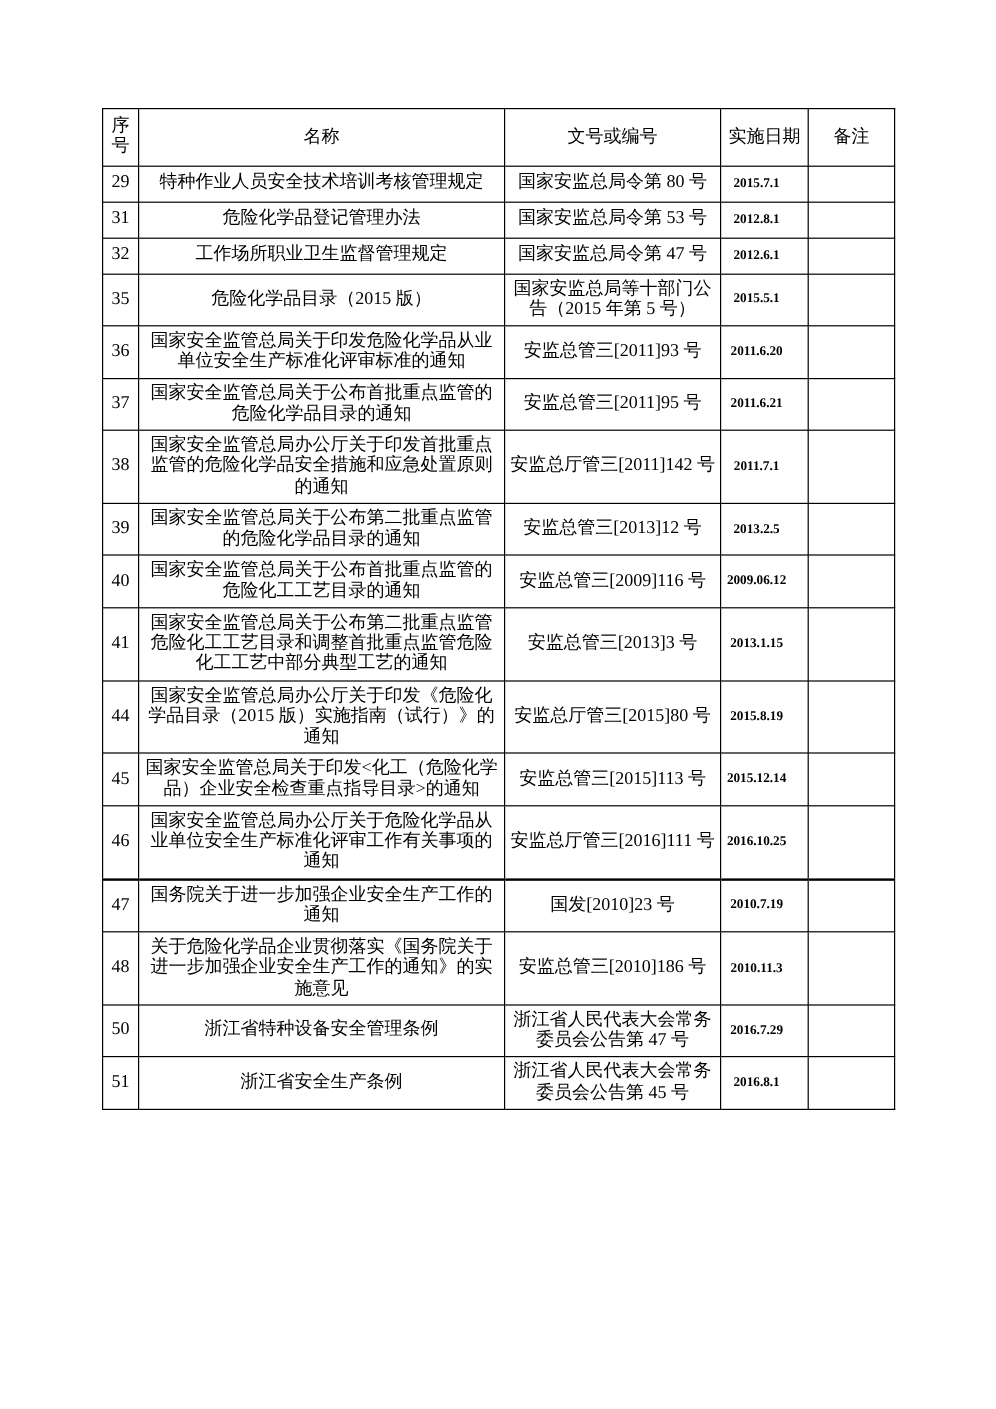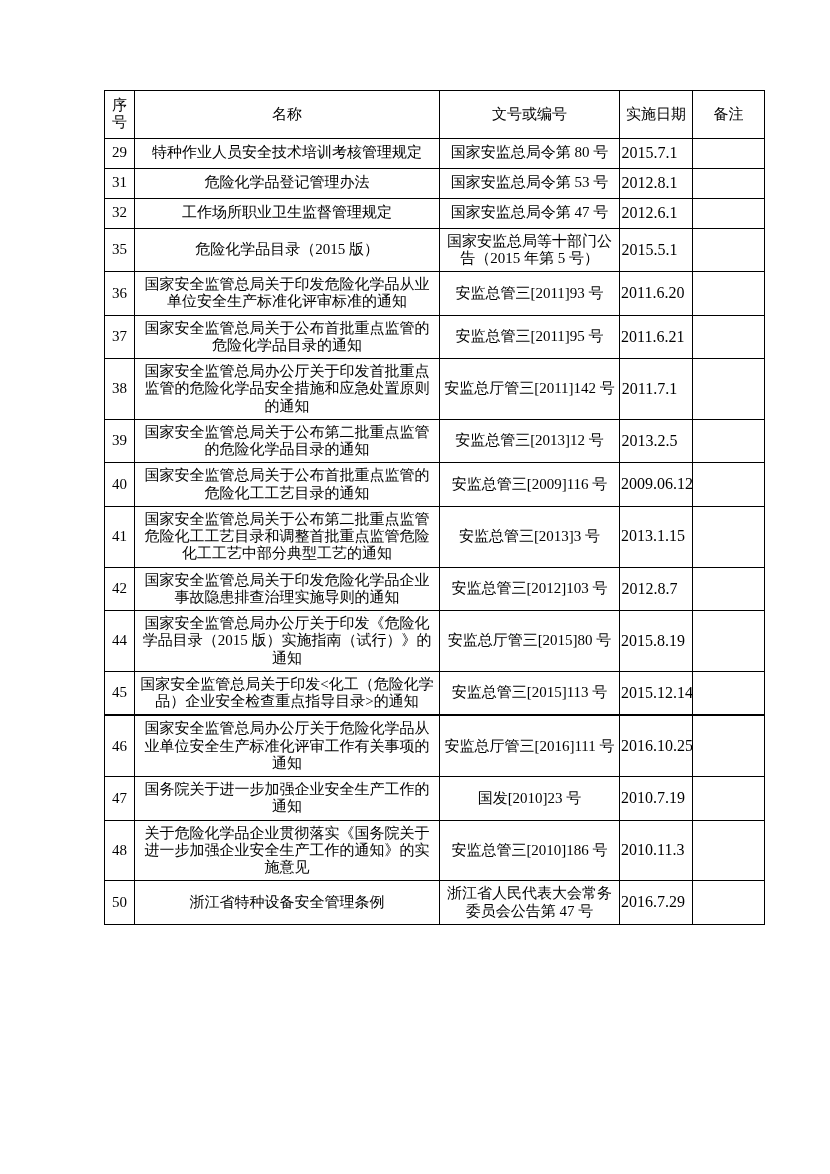--- a/index.html
+++ b/index.html
@@ -16,21 +16,20 @@
     background: #ffffff;
     overflow: hidden;
   }
   table.reg-table {
     position: absolute;
     left: 85px;
     top: 90px;
     width: 660px;
     border-collapse: collapse;
     table-layout: fixed;
-    margin-left: 19px;
   }
   .reg-table th, .reg-table td {
     border: 1px solid #000000;
     text-align: center;
     vertical-align: middle;
     padding: 4px 3px;
     font-size: 15px;
     line-height: 1.15;
     font-weight: normal;
     word-break: break-all;
@@ -38,24 +37,25 @@
   .reg-table th {
     padding: 6px 3px;
   }
   .reg-table td { height: 21px; }
   .col-no   { width: 30px; }
   .col-name { width: 305px; }
   .col-doc  { width: 180px; }
   .col-date { width: 73px; }
   .col-note { width: 72px; }
   .reg-table td.cell-date {
-    font-size: 16px;
+    font-size: 11px;
     white-space: nowrap;
     padding-left: 1px;
     padding-right: 14px;
+    font-weight: bold;
   }
   
   .reg-table tbody tr:nth-child(14) td {
     border-top-width: 2px;
   }
 </style>
 </head>
 <body>
 
 <div class="page">
@@ -141,27 +141,20 @@
           <td class="cell-note"></td>
         </tr>
         <tr>
           <td class="cell-no">41</td>
           <td class="cell-name">国家安全监管总局关于公布第二批重点监管危险化工工艺目录和调整首批重点监管危险化工工艺中部分典型工艺的通知</td>
           <td class="cell-doc">安监总管三[2013]3 号</td>
           <td class="cell-date">2013.1.15</td>
           <td class="cell-note"></td>
         </tr>
         <tr>
-          <td class="cell-no">42</td>
-          <td class="cell-name">国家安全监管总局关于印发危险化学品企业事故隐患排查治理实施导则的通知</td>
-          <td class="cell-doc">安监总管三[2012]103 号</td>
-          <td class="cell-date">2012.8.7</td>
-          <td class="cell-note"></td>
-        </tr>
-        <tr>
           <td class="cell-no">44</td>
           <td class="cell-name">国家安全监管总局办公厅关于印发《危险化学品目录（2015 版）实施指南（试行）》的通知</td>
           <td class="cell-doc">安监总厅管三[2015]80 号</td>
           <td class="cell-date">2015.8.19</td>
           <td class="cell-note"></td>
         </tr>
         <tr>
           <td class="cell-no">45</td>
           <td class="cell-name">国家安全监管总局关于印发&lt;化工（危险化学品）企业安全检查重点指导目录&gt;的通知</td>
           <td class="cell-doc">安监总管三[2015]113 号</td>
@@ -187,17 +180,24 @@
           <td class="cell-name">关于危险化学品企业贯彻落实《国务院关于进一步加强企业安全生产工作的通知》的实施意见</td>
           <td class="cell-doc">安监总管三[2010]186 号</td>
           <td class="cell-date">2010.11.3</td>
           <td class="cell-note"></td>
         </tr>
         <tr>
           <td class="cell-no">50</td>
           <td class="cell-name">浙江省特种设备安全管理条例</td>
           <td class="cell-doc">浙江省人民代表大会常务委员会公告第 47 号</td>
           <td class="cell-date">2016.7.29</td>
+          <td class="cell-note"></td>
+        </tr>
+        <tr>
+          <td class="cell-no">51</td>
+          <td class="cell-name">浙江省安全生产条例</td>
+          <td class="cell-doc">浙江省人民代表大会常务委员会公告第 45 号</td>
+          <td class="cell-date">2016.8.1</td>
           <td class="cell-note"></td>
         </tr>
       </tbody>
   </table>
 </div>
 
 </body></html>

